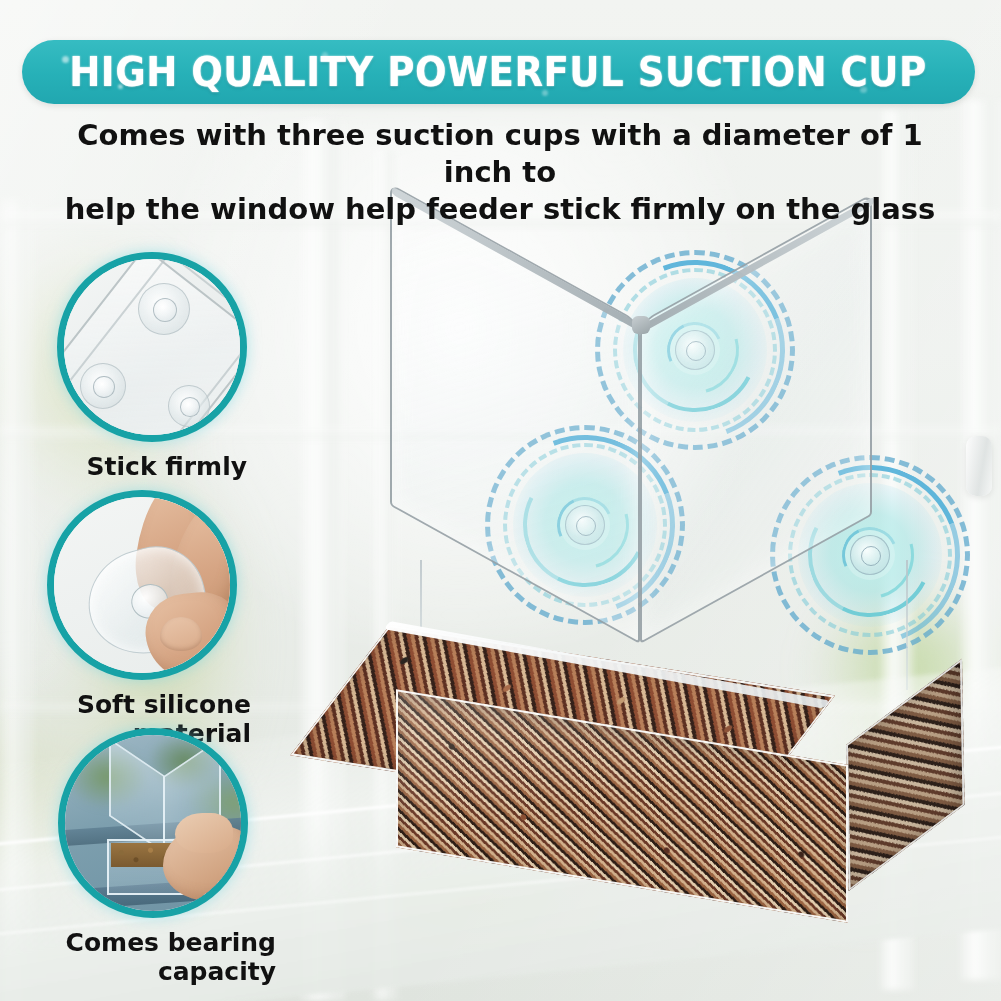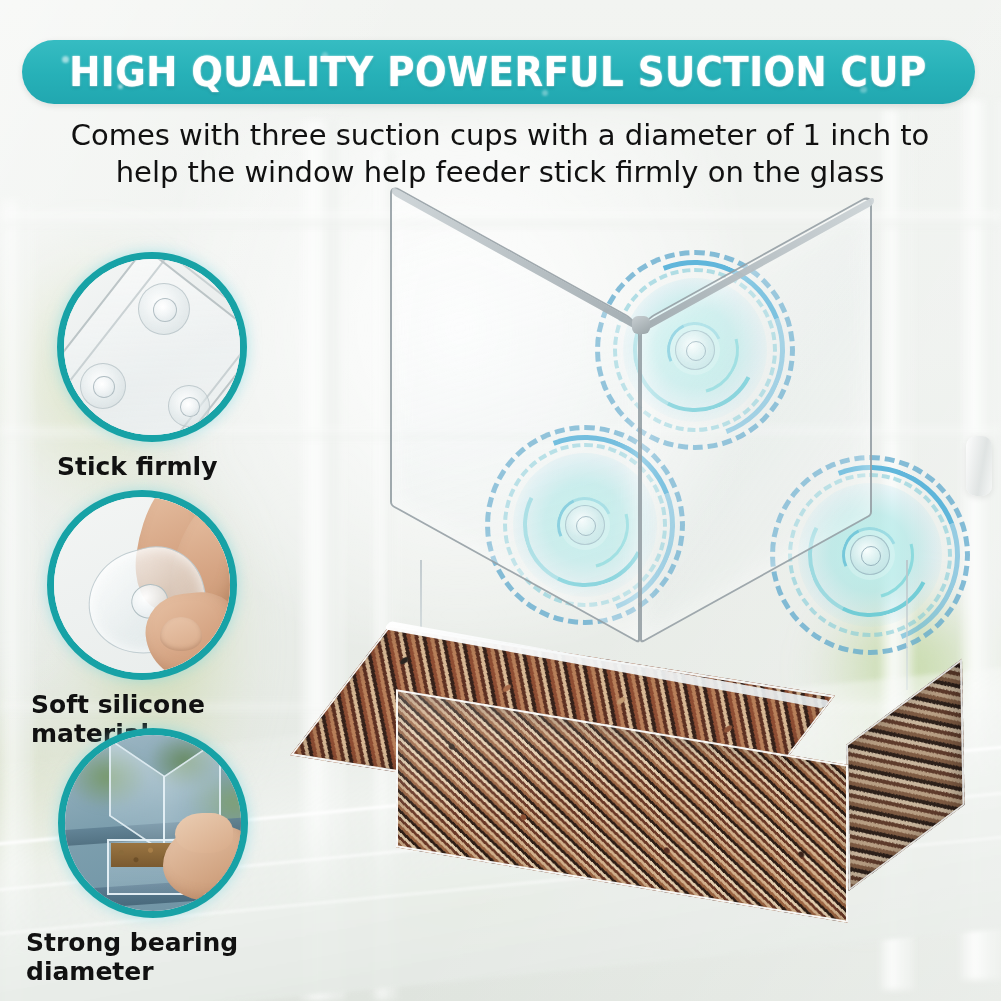--- a/index.html
+++ b/index.html
@@ -117,41 +117,41 @@
     text-shadow:
        0 0 2px rgba(255,255,255,.9),
        0 2px 3px rgba(0,90,100,.28);
   }
 
   
   .subtitle {
     position:absolute; left:50px; top:117px; width:900px;
     text-align:center;
     font-family:"DejaVu Sans", sans-serif;
-    font-weight:normal;
+    font-weight:bold;
     font-size:29px;
     line-height:1.28;
     color:#111111;
   }
   .subtitle span { display:block; }
 
   
   .feature { position:absolute; }
   .feature .ring {
     position:relative;
     width:190px; height:190px;
     border-radius:50%;
     border:7px solid #17a2a6;
     overflow:hidden;
     box-shadow:0 0 14px rgba(120,215,225,.55), inset 0 0 18px rgba(255,255,255,.5);
     background:#eef2f1;
   }
   .feature .cap {
     margin-top:10px;
-    text-align:left;
+    text-align:right;
     font-family:"DejaVu Sans", sans-serif;
     font-weight:bold;
     font-size:25px;
     color:#111;
   }
   .f1 { left:57px;  top:252px; }
   .f2 { left:47px;  top:490px; }
   .f3 { left:58px;  top:728px; }
   .f1 .cap { width:190px; }
   .f2 .cap { width:220px; margin-left:-16px; }
@@ -574,14 +574,14 @@
       <div class="sillbar"></div>
       <div class="sillbar2"></div>
       <div class="roofL"></div>
       <div class="roofR"></div>
       <div class="tray"></div>
       <div class="seeds"></div>
       <div class="hand"></div>
       <div class="hand2"></div>
     </div>
   </div>
-  <div class="cap">Strong bearing diameter</div>
+  <div class="cap">Comes bearing capacity</div>
 </div>
 
 </body></html>

